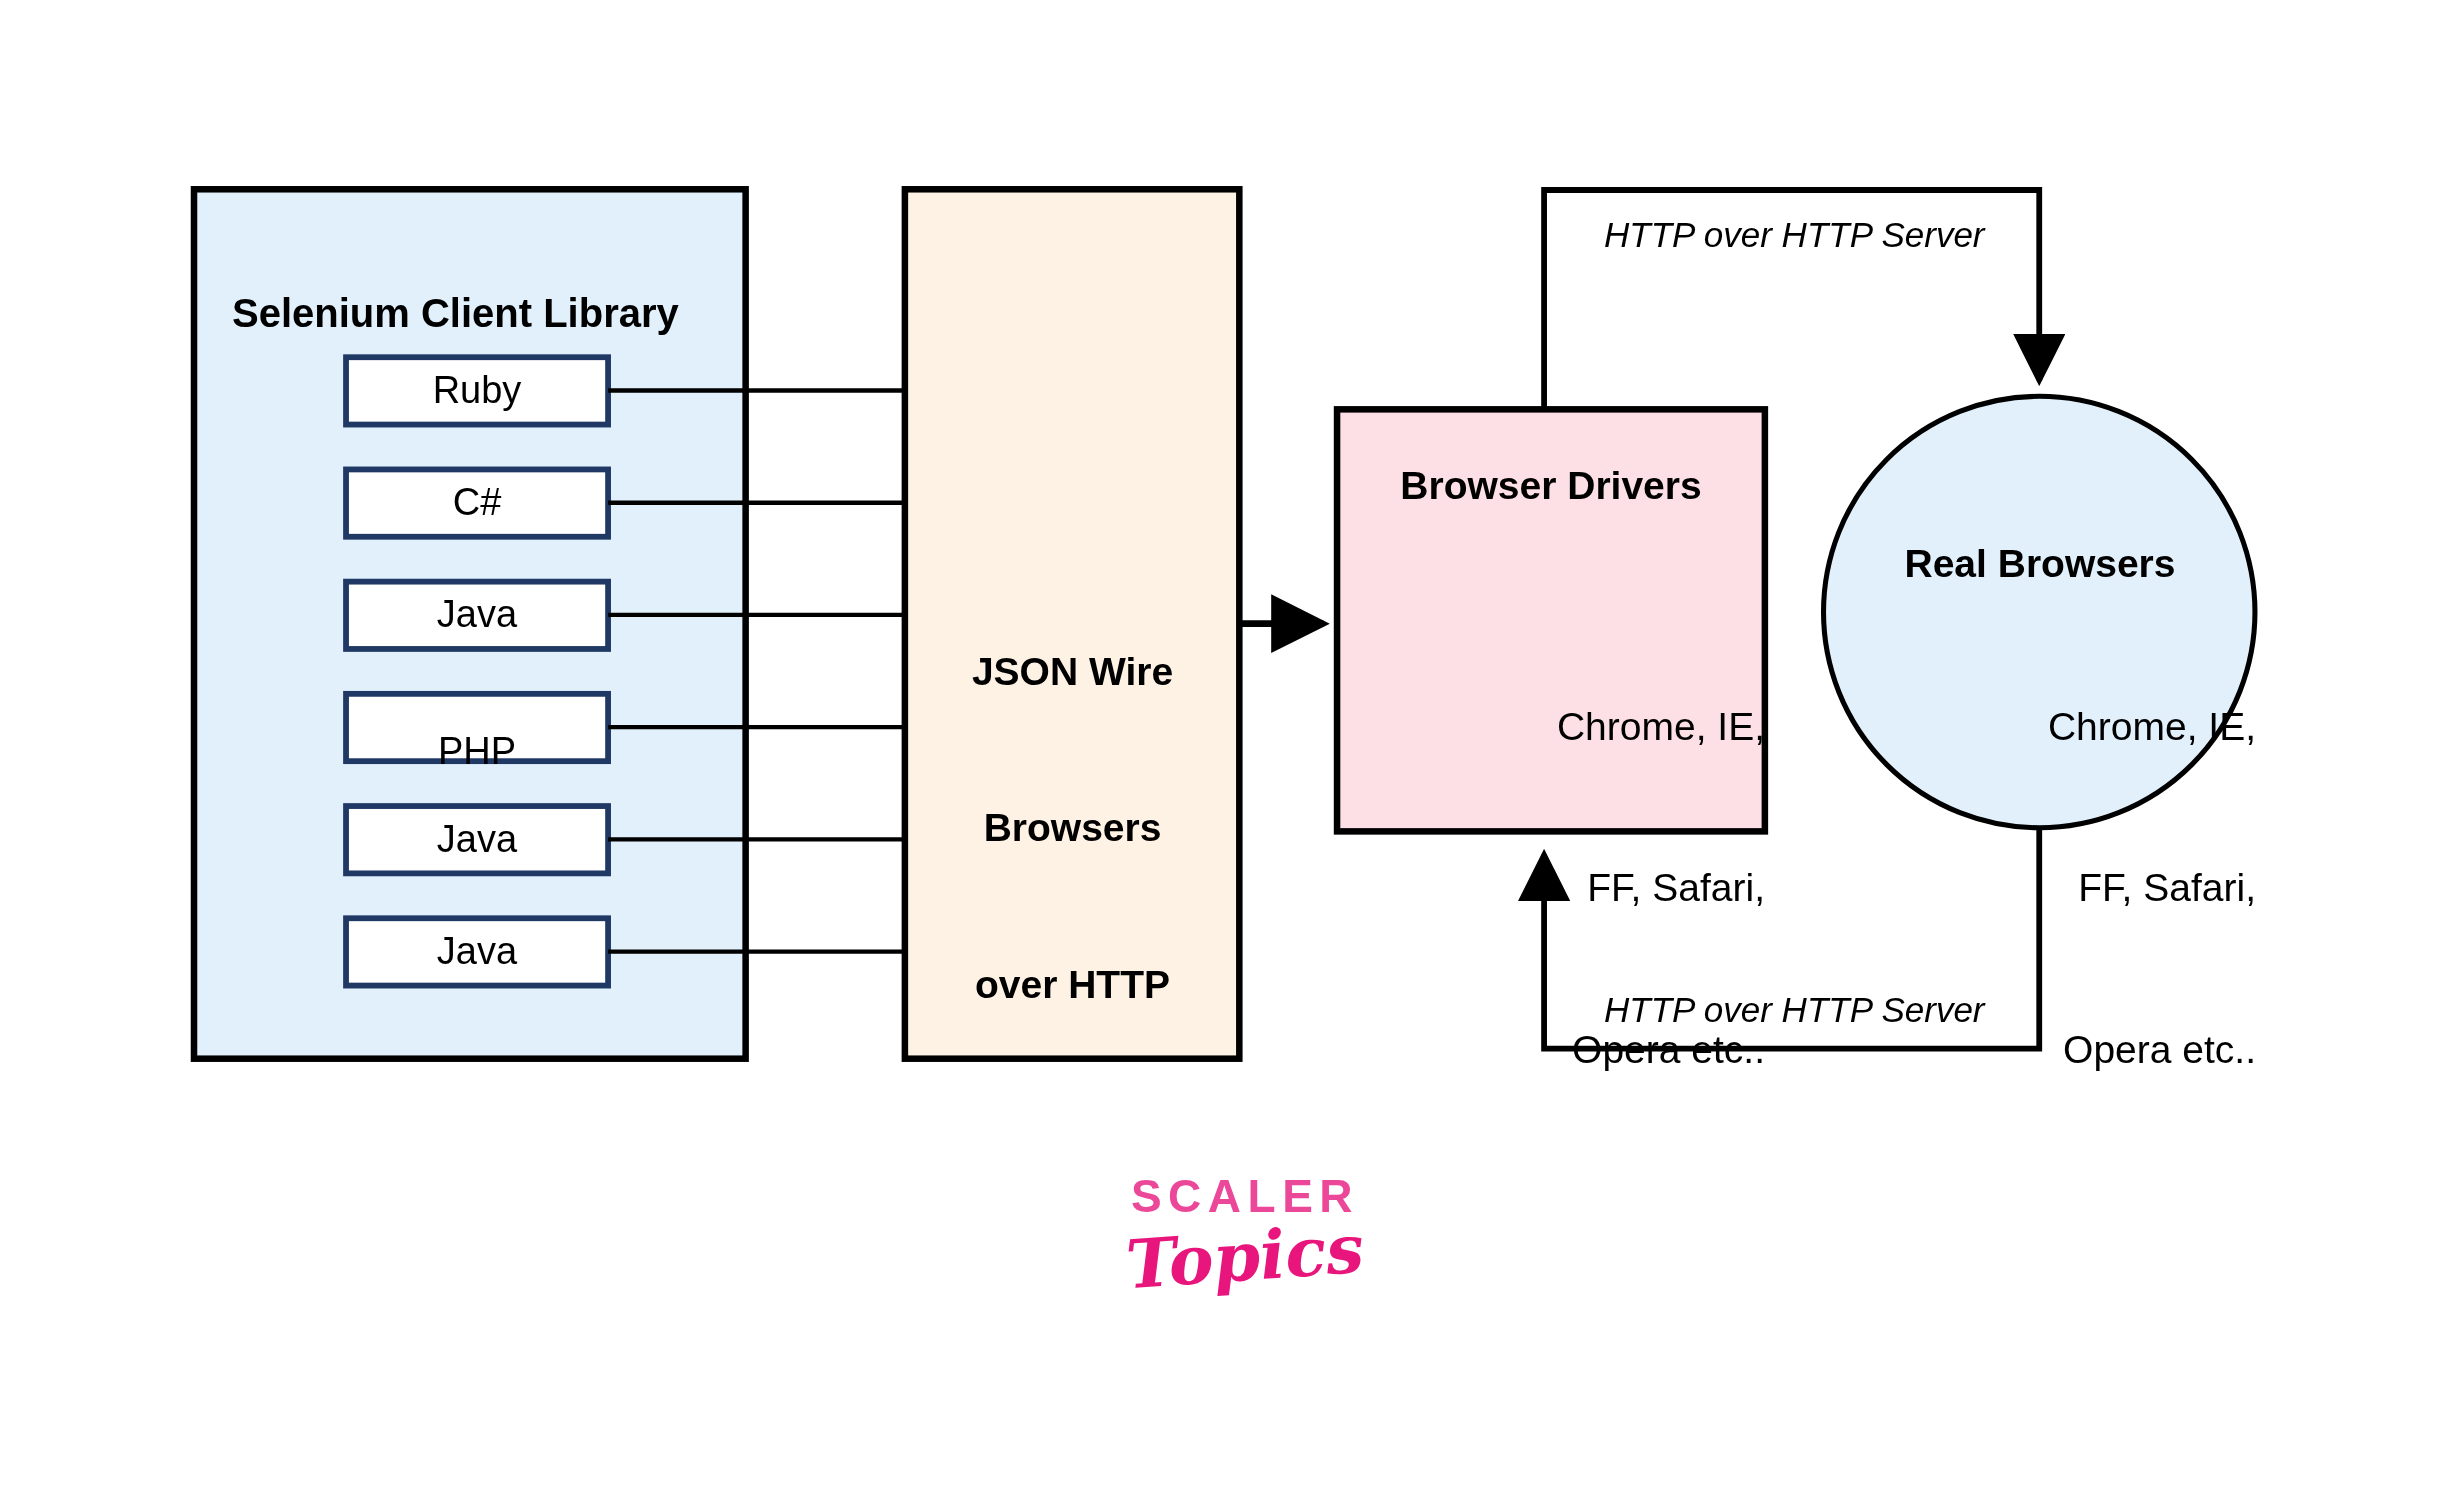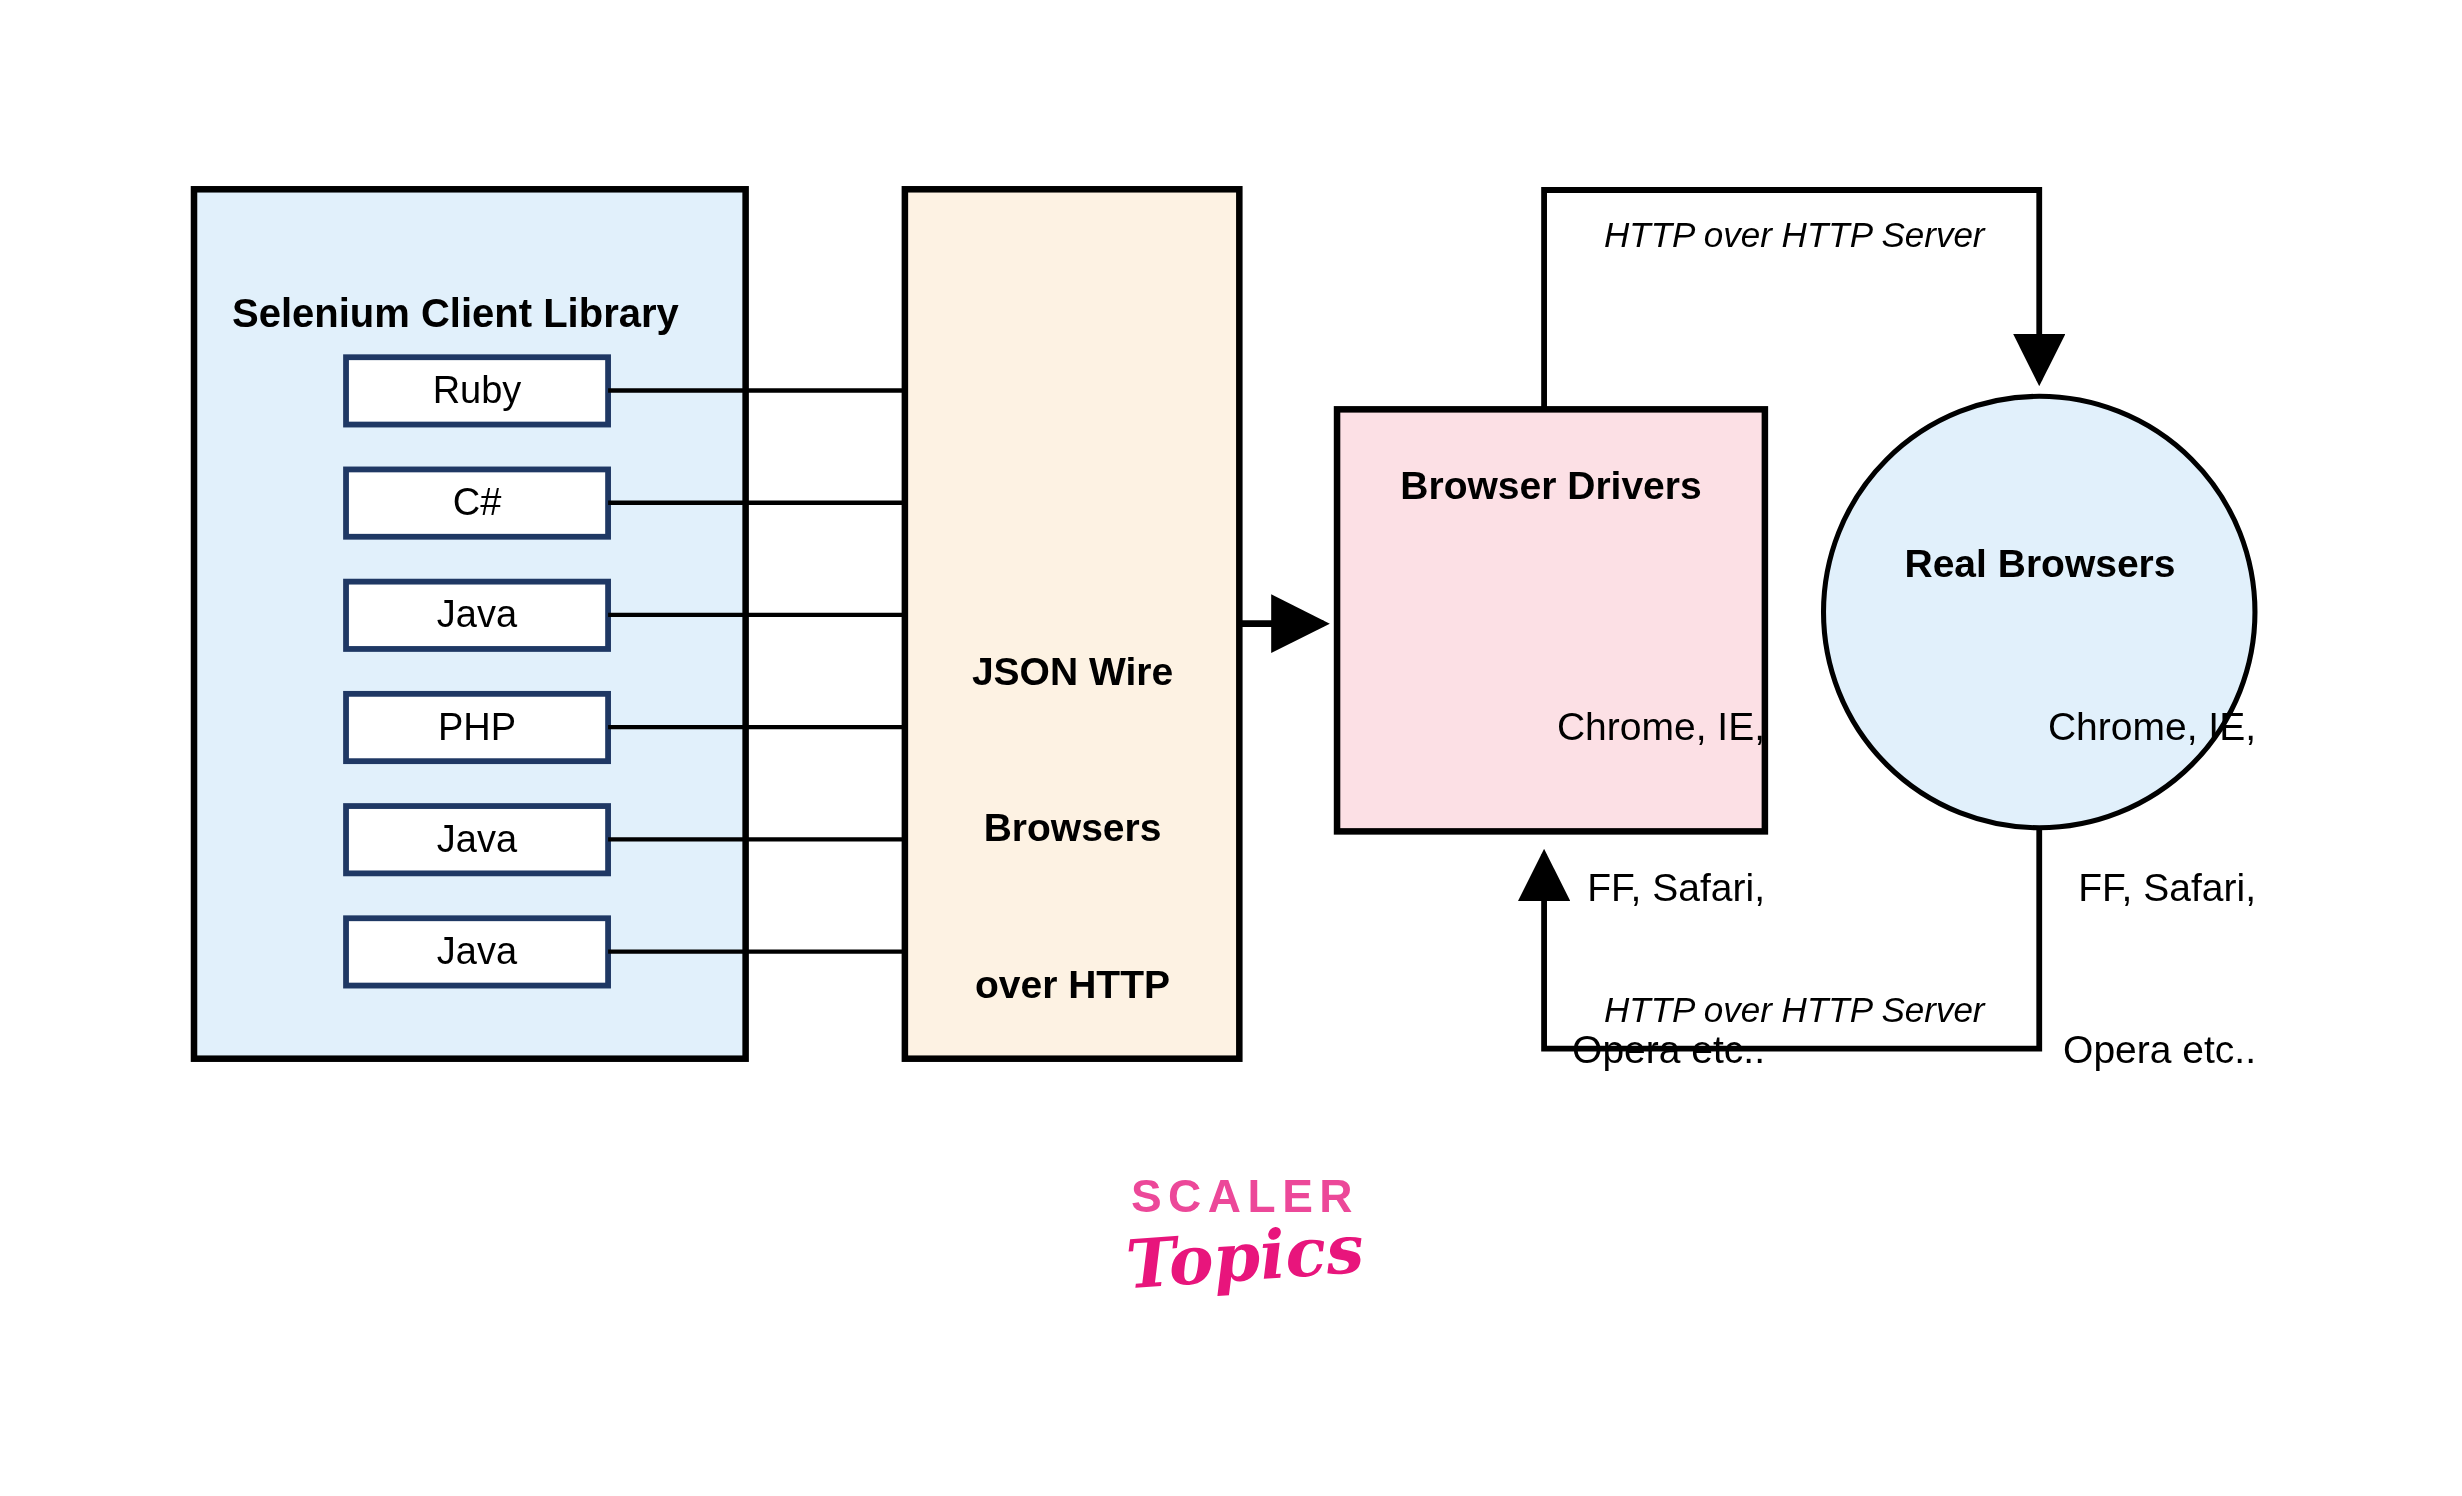--- a/index.html
+++ b/index.html
@@ -150,21 +150,21 @@
 
   <div class="lang-box-text" style="left:346px; top:357px; width:262px; height:67px;">
     <span class="lang-label">Ruby</span>
   </div>
   <div class="lang-box-text" style="left:346px; top:469px; width:262px; height:67px;">
     <span class="lang-label">C#</span>
   </div>
   <div class="lang-box-text" style="left:346px; top:581px; width:262px; height:67px;">
     <span class="lang-label">Java</span>
   </div>
-  <div class="lang-box-text" style="left:346px; top:694px; width:262px; height:67px;">
+  <div class="lang-box-text" style="left:346px; top:718px; width:262px; height:67px;">
     <span class="lang-label">PHP</span>
   </div>
   <div class="lang-box-text" style="left:346px; top:806px; width:262px; height:67px;">
     <span class="lang-label">Java</span>
   </div>
   <div class="lang-box-text" style="left:346px; top:918px; width:262px; height:67px;">
     <span class="lang-label">Java</span>
   </div>
 
   <div class="lbl jsonwire-text" style="left:906px; top:541px;">

